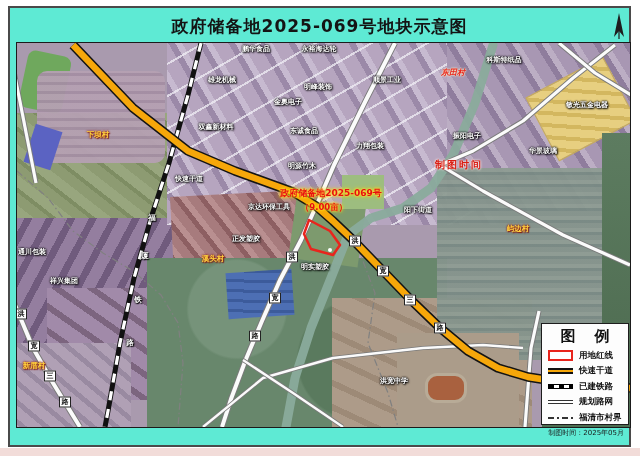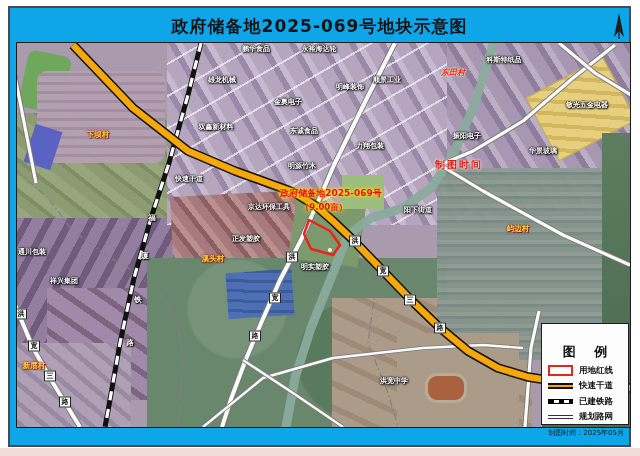--- a/index.html
+++ b/index.html
@@ -1,18 +1,18 @@
 <!DOCTYPE html>
 <html><head>
 <meta charset="utf-8">
 <style>
   html,body{margin:0;padding:0;background:#fff;width:640px;height:456px;overflow:hidden;
     font-family:"DejaVu Sans","Liberation Sans",sans-serif}
   #pink-strip{position:absolute;left:0;top:448px;width:640px;height:8px;background:#f2dcd9}
-  #page{position:absolute;left:8px;top:6px;width:623px;height:441px;background:#0ea5e9;
+  #page{position:absolute;left:8px;top:6px;width:623px;height:441px;background:#5eead4;
     border:2px solid #4a4a4a;box-sizing:border-box}
   #title{position:absolute;left:0;top:7px;width:100%;text-align:center;font-size:17px;
     font-weight:bold;color:#141414;letter-spacing:1px}
   #compass{position:absolute;left:601px;top:4px;width:16px;height:28px}
   #map{position:absolute;left:6px;top:34px;width:613px;height:384px;background:#a99aae;
     border:1px solid #1b1b1b;overflow:hidden;box-sizing:content-box}
   .pt{position:absolute;z-index:1}
   #roads{position:absolute;left:0;top:0;z-index:2}
   .lbl{position:absolute;transform:translate(-50%,-50%);white-space:nowrap;z-index:5;line-height:1}
   .factory{font-size:7px;font-weight:bold;color:#fff;
@@ -26,22 +26,22 @@
   .roadbox{font-size:7px;font-weight:bold;color:#111;background:#fff;border:1px solid #222;
     padding:1px 1.5px}
   .railchar{font-size:7.5px;font-weight:bold;color:#fff;
     text-shadow:0 0 2px #000,0 0 2px #000,1px 1px 1px #000}
   .plot1{font-size:9px;font-weight:bold;color:#e80f0f;
     text-shadow:0 0 2px #ffe34d,0 0 3px #ffd700,0 0 5px #ffd700;z-index:6}
   .plot2{font-size:8.5px;font-weight:bold;color:#e80f0f;
     text-shadow:0 0 2px #ffe34d,0 0 3px #ffd700,0 0 5px #ffd700;z-index:6}
   #legend{position:absolute;left:524px;top:280px;width:88px;height:102px;background:#fdfdfd;
     border:1.5px solid #1d1d1d;z-index:8;box-sizing:border-box}
-  #legend-title{text-align:center;font-weight:bold;font-size:13px;letter-spacing:7px;
-    margin:19px 0 3px 7px;color:#111}
+  #legend-title{text-align:center;font-weight:bold;font-size:15px;letter-spacing:7px;
+    margin:3px 0 3px 7px;color:#111}
   .leg-row{display:flex;align-items:center;margin:3.5px 6px}
   .leg-label{font-size:8.5px;font-weight:bold;color:#111}
   .sym{width:25px;margin-right:6px;flex:none;box-sizing:border-box}
   .sym-redline{height:11px;border:2px solid #e8251d;background:#fff}
   .sym-expressway{height:6px;background:#f6a70a;border-top:2px solid #111;border-bottom:2px solid #111}
   .sym-railway{height:5px;border:1px solid #000;
     background:repeating-linear-gradient(90deg,#000 0 5px,#fff 5px 10px)}
   .sym-planned{height:4px;border-top:1.5px solid #333;border-bottom:1.5px solid #333;background:#fff}
   .sym-boundary{height:2px;
     background:repeating-linear-gradient(90deg,#333 0 6px,transparent 6px 9px,#333 9px 11px,transparent 11px 14px)}
@@ -147,21 +147,21 @@
           </div>
           <div class="leg-row">
             <div class="sym sym-boundary"></div>
             <span class="leg-label">福清市村界</span>
           </div>
         </div>
     </div>
   <span class="lbl factory" style="left: 239px; top: 6px;">鹏华食品</span>
       <span class="lbl factory" style="left: 302px; top: 6px;">永裕海达轮</span>
       <span class="lbl factory" style="left: 205px; top: 37px;">雄龙机械</span>
-      <span class="lbl factory" style="left: 301px; top: 44px; margin-left: 32px;">明峰装饰</span>
+      <span class="lbl factory" style="left: 301px; top: 44px;">明峰装饰</span>
       <span class="lbl factory" style="left: 370px; top: 37px;">顺景工业</span>
       <span class="lbl factory" style="left: 271px; top: 59px;">金奥电子</span>
       <span class="lbl factory" style="left: 199px; top: 84px;">双鑫新材料</span>
       <span class="lbl factory" style="left: 287px; top: 88px;">东诚食品</span>
       <span class="lbl factory" style="left: 353px; top: 103px;">力翔包装</span>
       <span class="lbl factory" style="left: 285px; top: 123px;">明源竹木</span>
       <span class="lbl factory" style="left: 172px; top: 136px;">快速干道</span>
       <span class="lbl factory" style="left: 252px; top: 164px;">京达环保工具</span>
       <span class="lbl factory" style="left: 229px; top: 196px;">正发塑胶</span>
       <span class="lbl factory" style="left: 298px; top: 224px;">明实塑胶</span>

